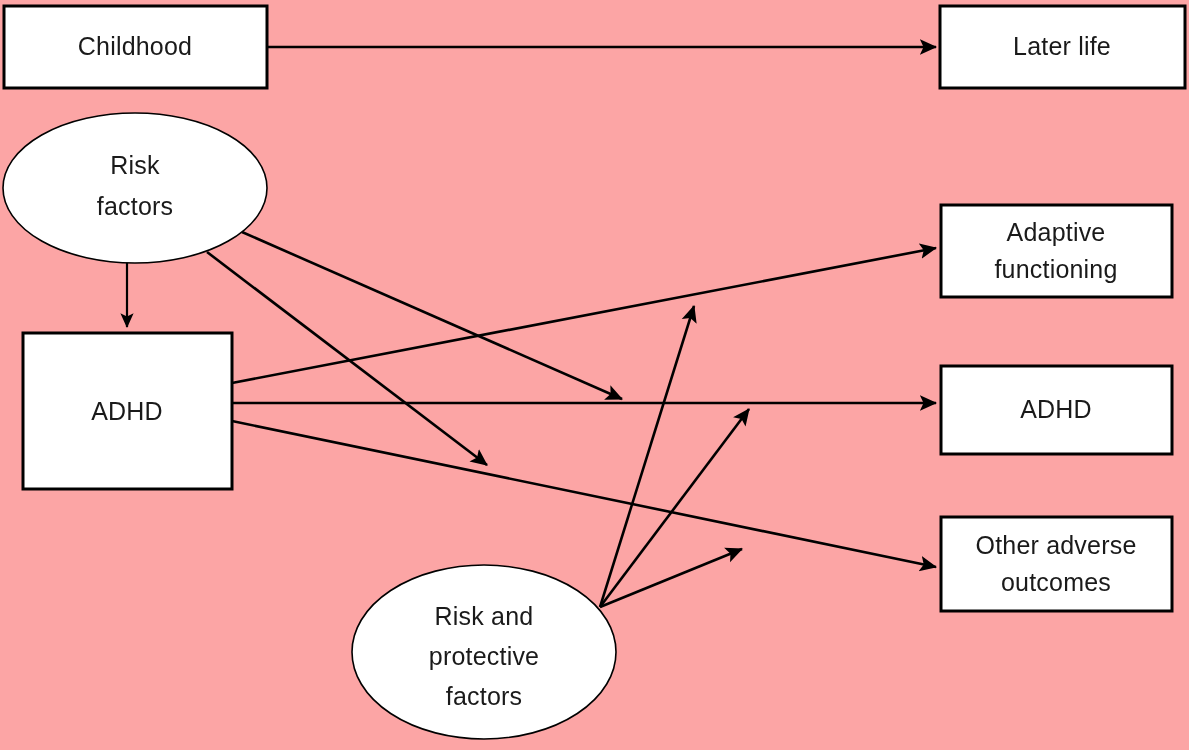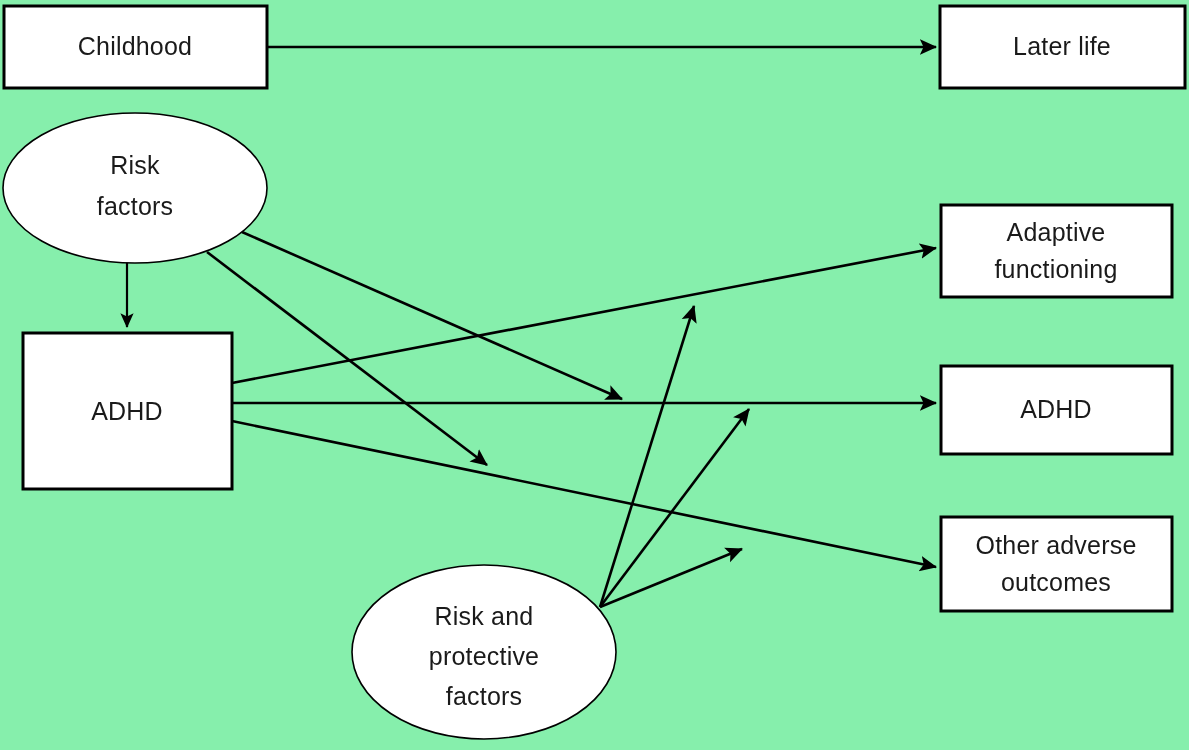--- a/index.html
+++ b/index.html
@@ -4,21 +4,21 @@
 <style>
   html, body {
     margin: 0;
     padding: 0;
     background: #ffffff;
   }
   #canvas {
     position: relative;
     width: 1189px;
     height: 750px;
-    background: #86efac;
+    background: #fca5a5;
     font-family: "Liberation Sans", sans-serif;
     overflow: hidden;
   }
   svg#diagram {
     position: absolute;
     left: 0;
     top: 0;
     width: 1189px;
     height: 750px;
   }

